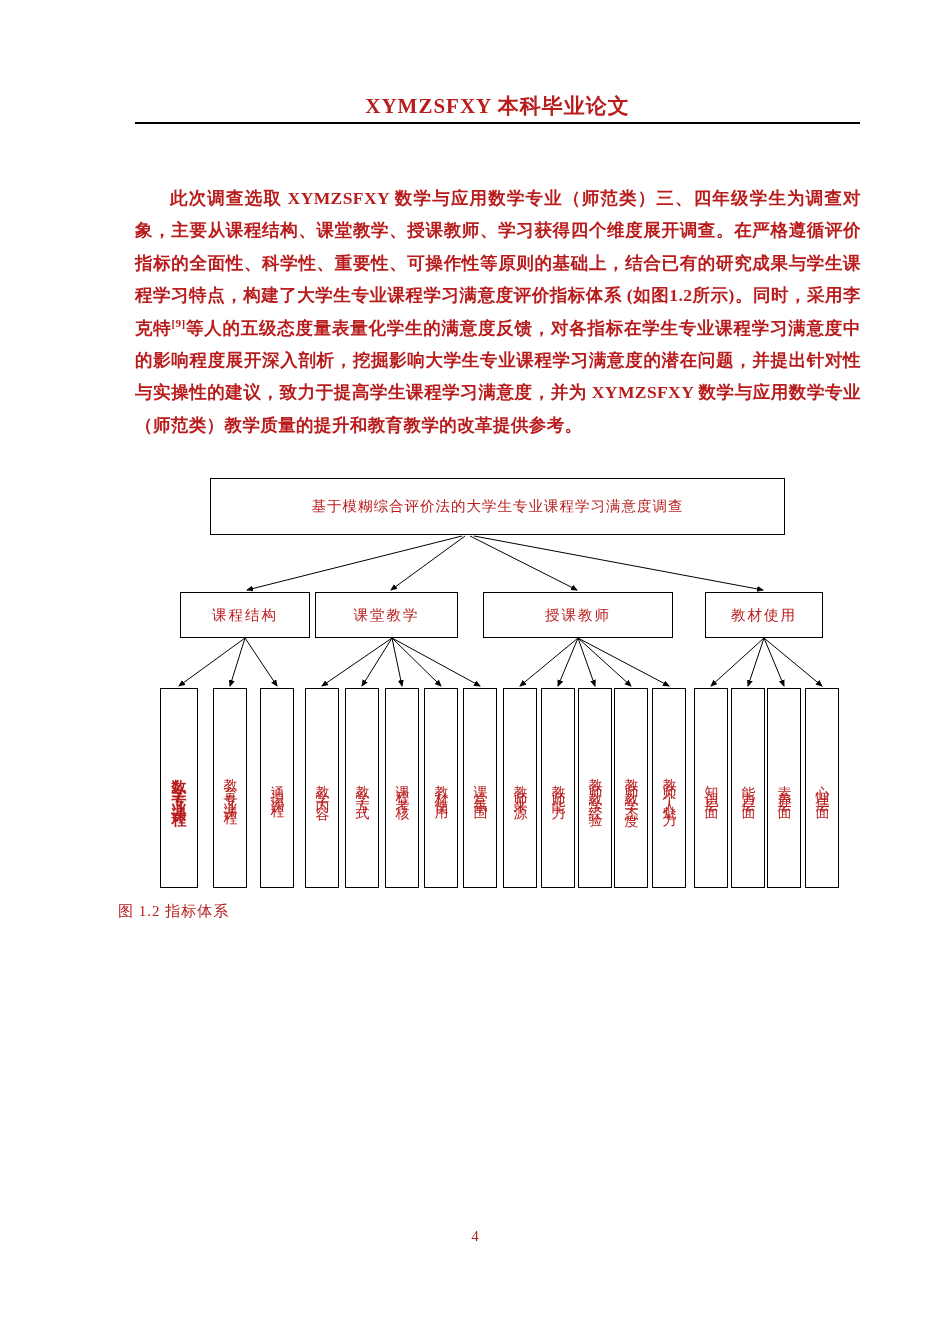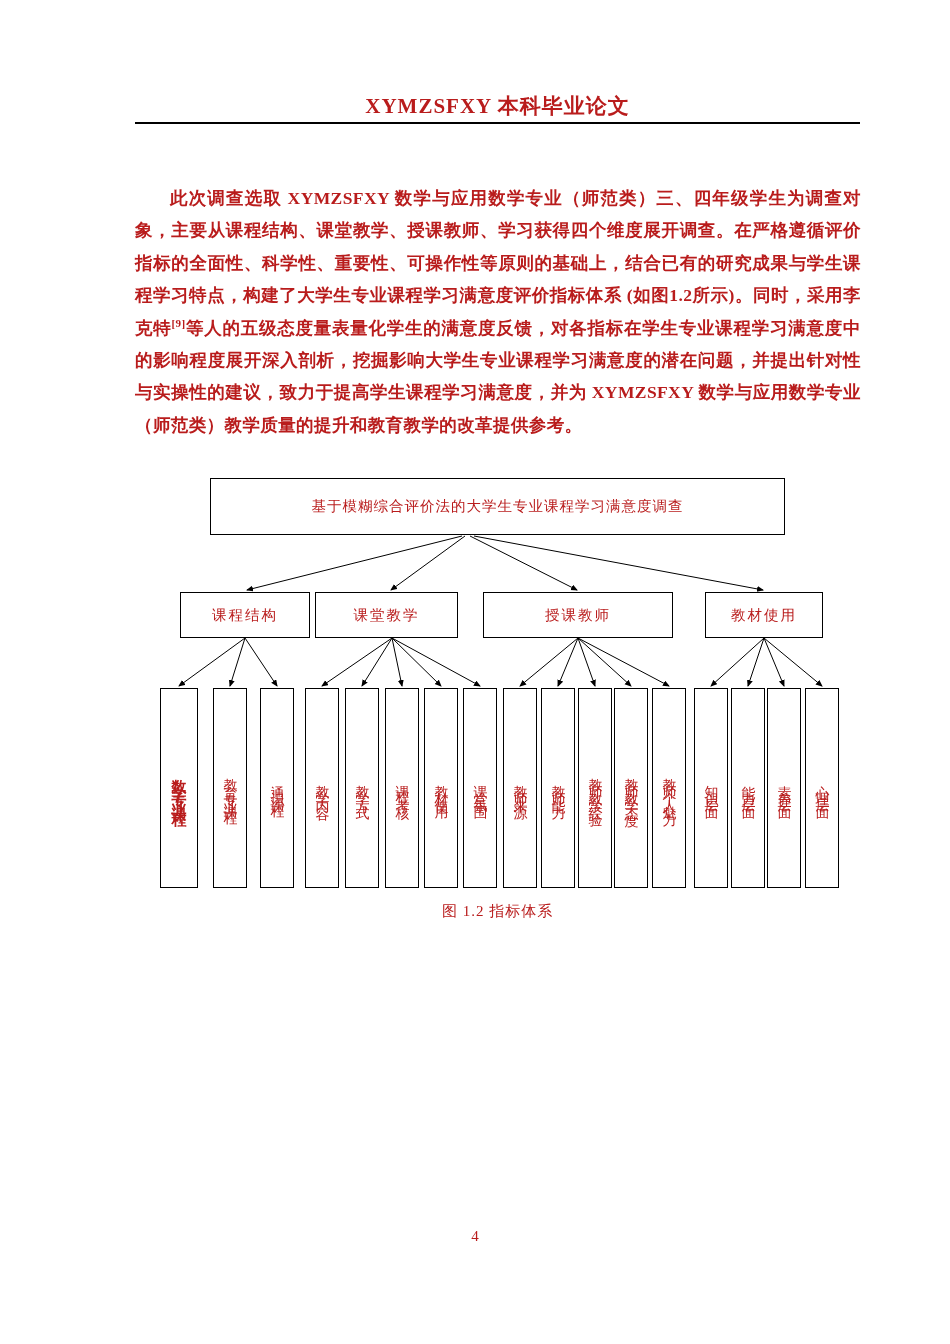--- a/index.html
+++ b/index.html
@@ -113,23 +113,23 @@
   }
   .box.child.bold {
     width: 38px;
     line-height: 36px;
     font-weight: bold;
     font-size: 15px;
   }
   .figure-caption {
     position: absolute;
     top: 902px;
-    left: 135px;
+    left: 118px;
     width: 725px;
-    text-align: center;
+    text-align: left;
     font-size: 15px;
     letter-spacing: 1px;
   }
   .page-number {
     position: absolute;
     top: 1228px;
     left: 0;
     width: 950px;
     text-align: center;
     font-size: 15px;

